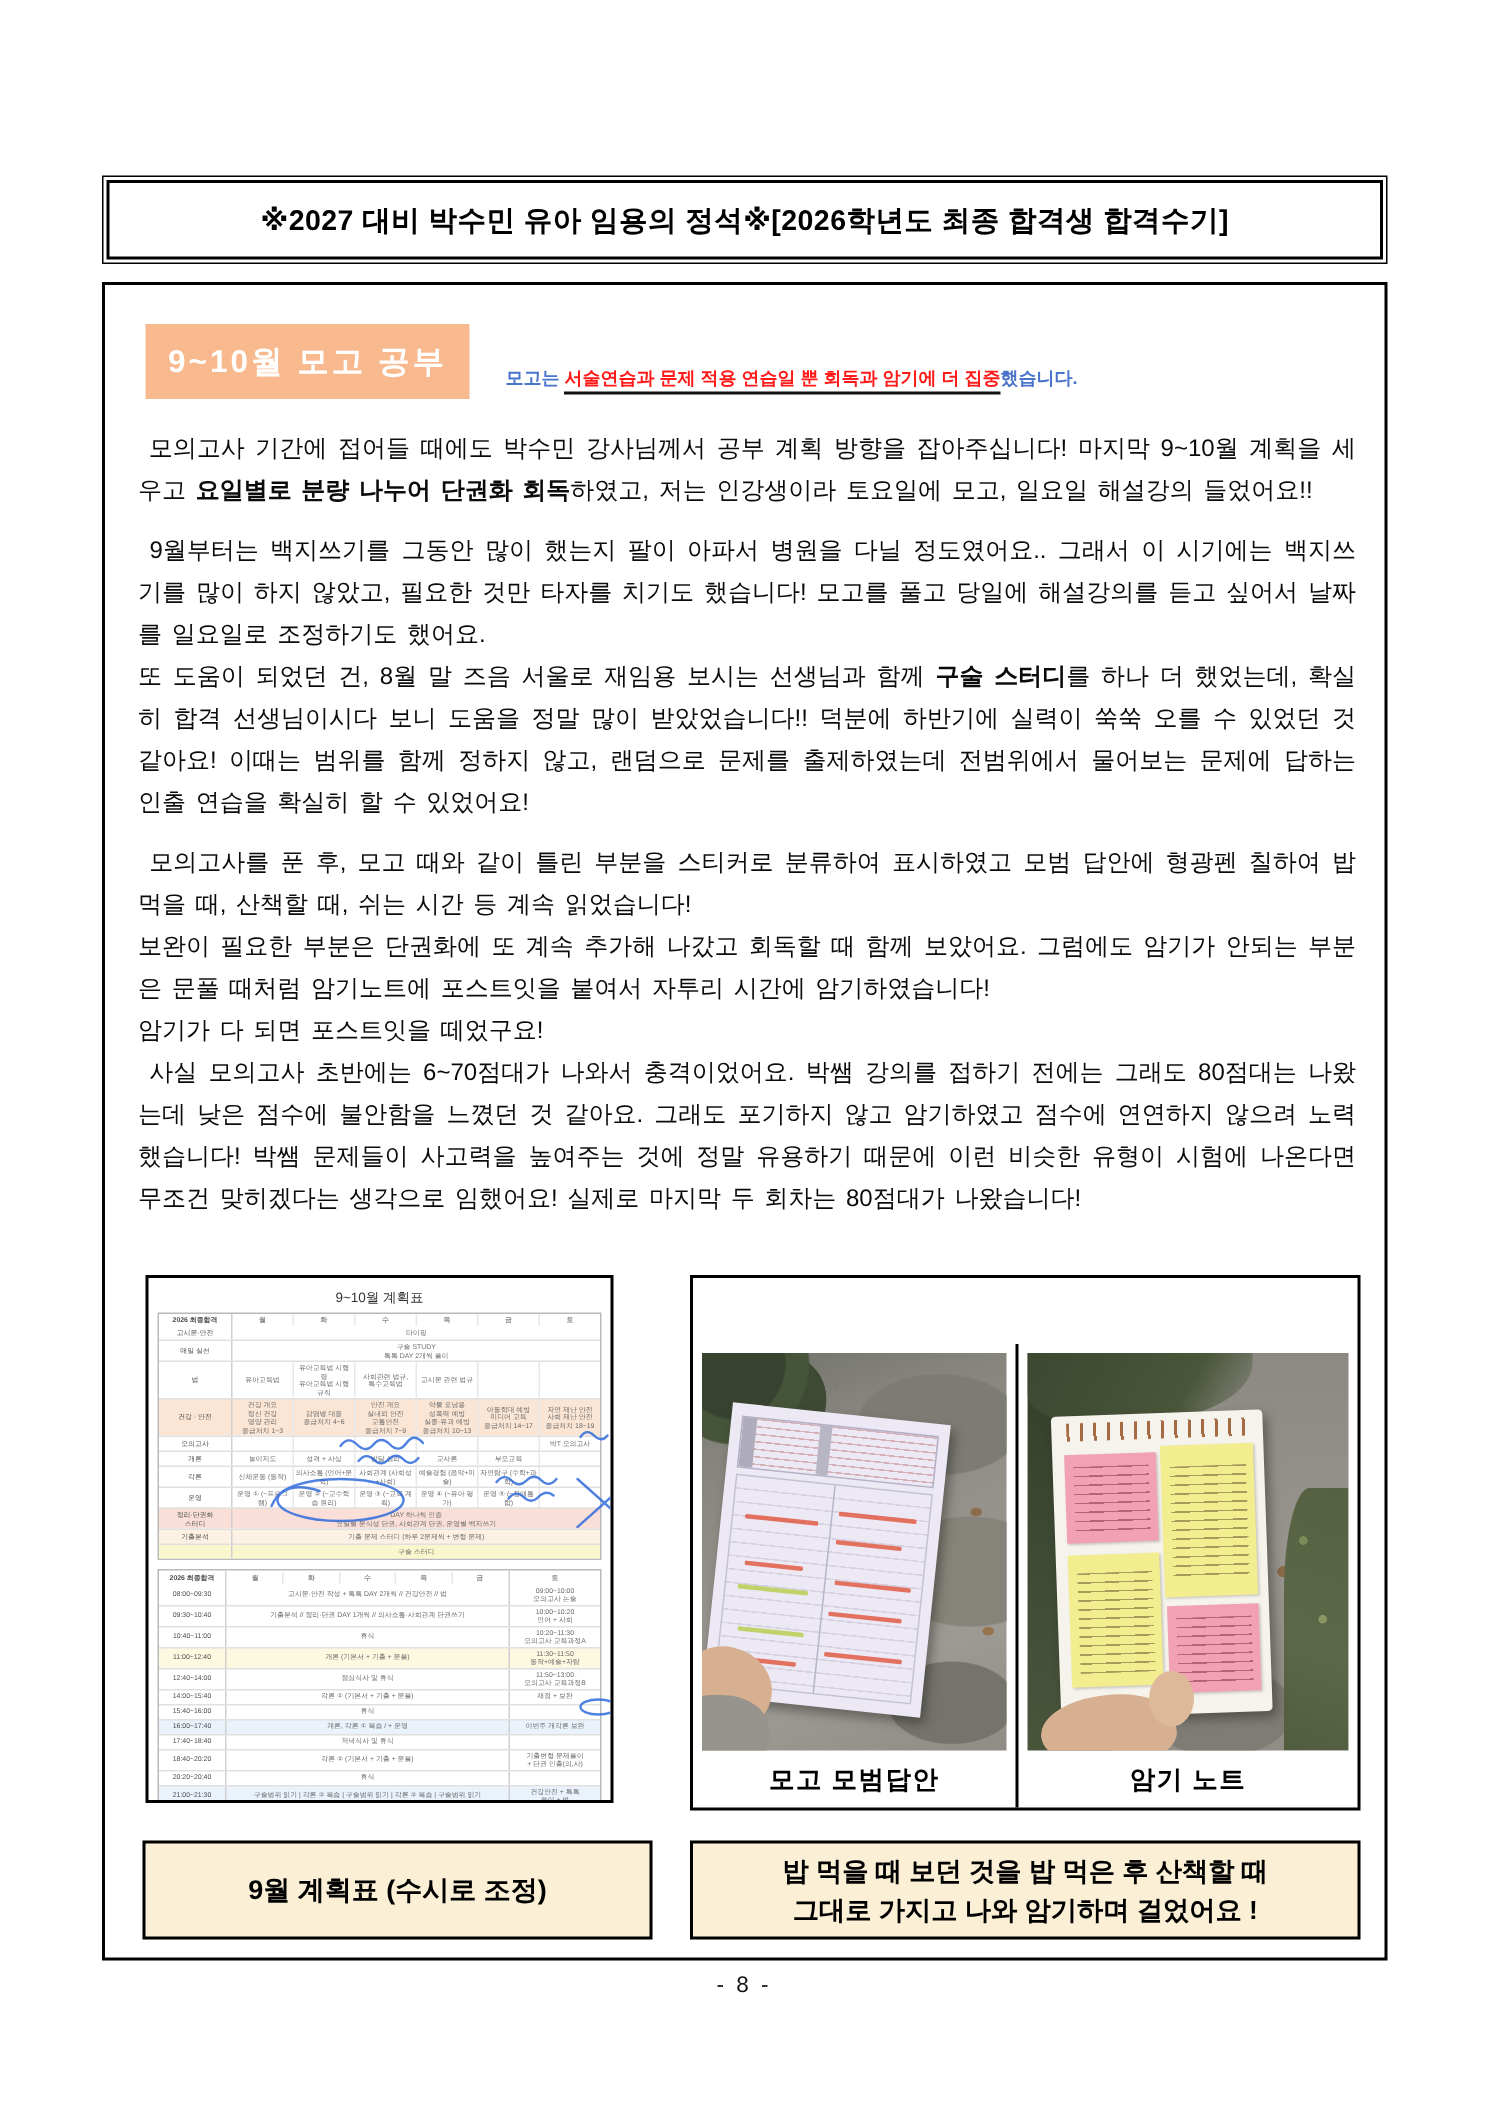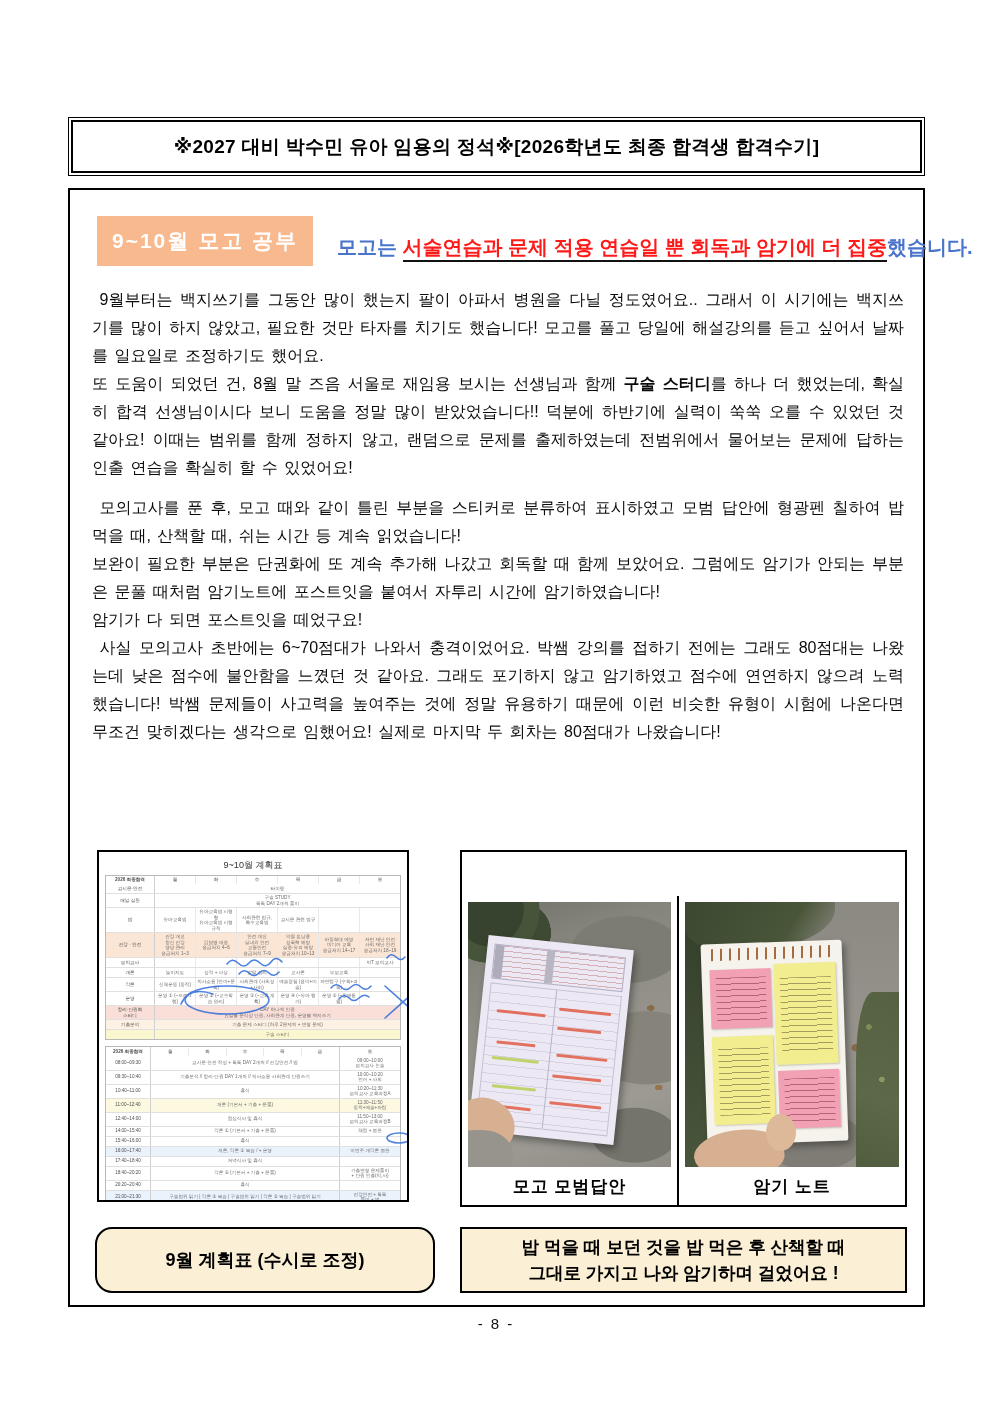--- a/index.html
+++ b/index.html
@@ -13,21 +13,21 @@
                 display:flex;justify-content:center;align-items:center;
                 padding:0 24px;font-weight:bold;font-size:19px;letter-spacing:.3px;}
 
   
   .main-box{position:absolute;left:68px;top:188px;width:857px;height:1119px;
             border:2px solid #000;box-sizing:border-box;background:#fff;}
 
   .badge-row{position:absolute;left:27px;top:26px;right:18px;display:flex;align-items:flex-end;gap:24px;}
   .badge{flex:0 0 216px;height:50px;background:#F8B98E;color:#fff;font-size:21px;font-weight:bold;
          display:flex;align-items:center;justify-content:center;letter-spacing:2px;}
-  .intro{font-size:20px;font-weight:bold;padding-bottom:5px;color:#4A74CC;white-space:nowrap;}
+  .intro{font-size:12px;font-weight:bold;padding-bottom:5px;color:#4A74CC;white-space:nowrap;}
   .intro .hl{color:#FF1A1A;border-bottom:2px solid #111;padding-bottom:2px;}
 
   .bodytext{position:absolute;left:22px;right:19px;top:96px;height:560px;overflow:hidden;
             font-size:16px;line-height:28px;text-align:justify;word-spacing:2px;color:#0b0b0b;}
   .bodytext p{margin:0 0 12px 0;white-space:pre-wrap;}
   .bodytext p.tight{margin-bottom:0;}
 
   
   .fig-schedule{position:absolute;left:27px;top:660px;width:312px;height:352px;border:2px solid #000;
                 box-sizing:border-box;background:#fff;padding:6px 6px;overflow:hidden;}
@@ -124,21 +124,21 @@
   .pi2{left:51%;top:11%;width:44%;height:50%;}
   .pi3{left:6%;top:46%;width:43%;height:44%;}
   .pi4{left:52%;top:64%;width:43%;height:29%;}
   .hand-b{position:absolute;left:4%;bottom:-4%;width:42%;height:18%;background:#D7B091;
           border-radius:50% 55% 40% 60%;transform:rotate(-8deg);}
   .thumb-b{position:absolute;left:38%;bottom:6%;width:14%;height:14%;background:#DDB899;border-radius:50%;}
 
   
   .caption-box{position:absolute;background:#FBF0D6;border:2px solid #000;box-sizing:border-box;
                display:flex;align-items:center;justify-content:center;font-weight:bold;text-align:center;color:#000;}
-  #cap-schedule{left:25px;top:1037px;width:340px;height:66px;font-size:18px;border-radius:17px;}
+  #cap-schedule{left:25px;top:1037px;width:340px;height:66px;font-size:18px;}
   #cap-note{left:390px;top:1037px;width:447px;height:66px;font-size:17.5px;line-height:26px;white-space:pre-line;}
 
   .page-number{position:absolute;left:0;right:0;top:1315px;text-align:center;font-size:15px;letter-spacing:2px;color:#111;}
 </style>
 </head>
 <body>
 
 <div class="page">
 
   <div class="header-box">
@@ -151,20 +151,21 @@
   <div class="main-box">
 
     <div class="badge-row">
       <div class="badge">9~10월 모고 공부</div>
       <div class="intro">
         <span>모고는 </span><span class="hl">서술연습과 문제 적용 연습일 뿐 회독과 암기에 더 집중</span><span>했습니다.</span>
       </div>
     </div>
 
     <div class="bodytext">
+      <p><span> 모의고사 기간에 접어들 때에도 박수민 강사님께서 공부 계획 방향을 잡아주십니다! 마지막 9~10월 계획을 세우고 </span><b>요일별로 분량 나누어 단권화 회독</b><span>하였고, 저는 인강생이라 토요일에 모고, 일요일 해설강의 들었어요!!</span></p>
       <p><span> 9월부터는 백지쓰기를 그동안 많이 했는지 팔이 아파서 병원을 다닐 정도였어요.. 그래서 이 시기에는 백지쓰기를 많이 하지 않았고, 필요한 것만 타자를 치기도 했습니다! 모고를 풀고 당일에 해설강의를 듣고 싶어서 날짜를 일요일로 조정하기도 했어요.
 또 도움이 되었던 건, 8월 말 즈음 서울로 재임용 보시는 선생님과 함께 </span><b>구술 스터디</b><span>를 하나 더 했었는데, 확실히 합격 선생님이시다 보니 도움을 정말 많이 받았었습니다!! 덕분에 하반기에 실력이 쑥쑥 오를 수 있었던 것 같아요! 이때는 범위를 함께 정하지 않고, 랜덤으로 문제를 출제하였는데 전범위에서 물어보는 문제에 답하는 인출 연습을 확실히 할 수 있었어요!</span></p>
       <p class="tight"> 모의고사를 푼 후, 모고 때와 같이 틀린 부분을 스티커로 분류하여 표시하였고 모범 답안에 형광펜 칠하여 밥 먹을 때, 산책할 때, 쉬는 시간 등 계속 읽었습니다!
 보완이 필요한 부분은 단권화에 또 계속 추가해 나갔고 회독할 때 함께 보았어요. 그럼에도 암기가 안되는 부분은 문풀 때처럼 암기노트에 포스트잇을 붙여서 자투리 시간에 암기하였습니다!
 암기가 다 되면 포스트잇을 떼었구요!</p>
       <p class="tight"> 사실 모의고사 초반에는 6~70점대가 나와서 충격이었어요. 박쌤 강의를 접하기 전에는 그래도 80점대는 나왔는데 낮은 점수에 불안함을 느꼈던 것 같아요. 그래도 포기하지 않고 암기하였고 점수에 연연하지 않으려 노력했습니다! 박쌤 문제들이 사고력을 높여주는 것에 정말 유용하기 때문에 이런 비슷한 유형이 시험에 나온다면 무조건 맞히겠다는 생각으로 임했어요! 실제로 마지막 두 회차는 80점대가 나왔습니다!</p>
     </div>
 
     <div class="fig-schedule">
       <div class="sched-title">9~10월 계획표</div>

